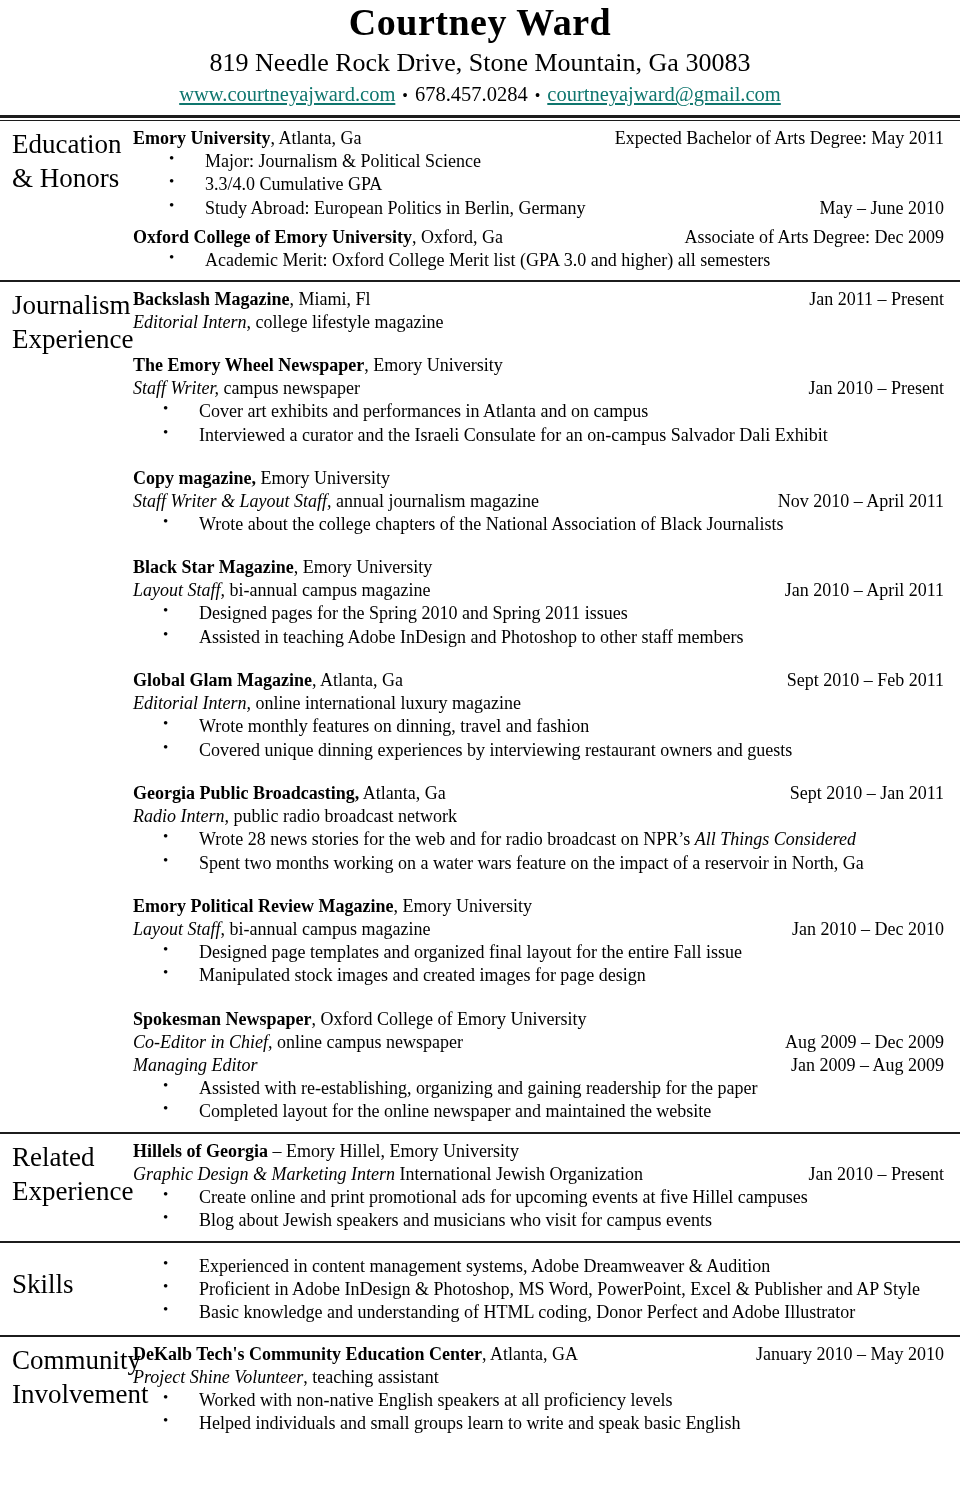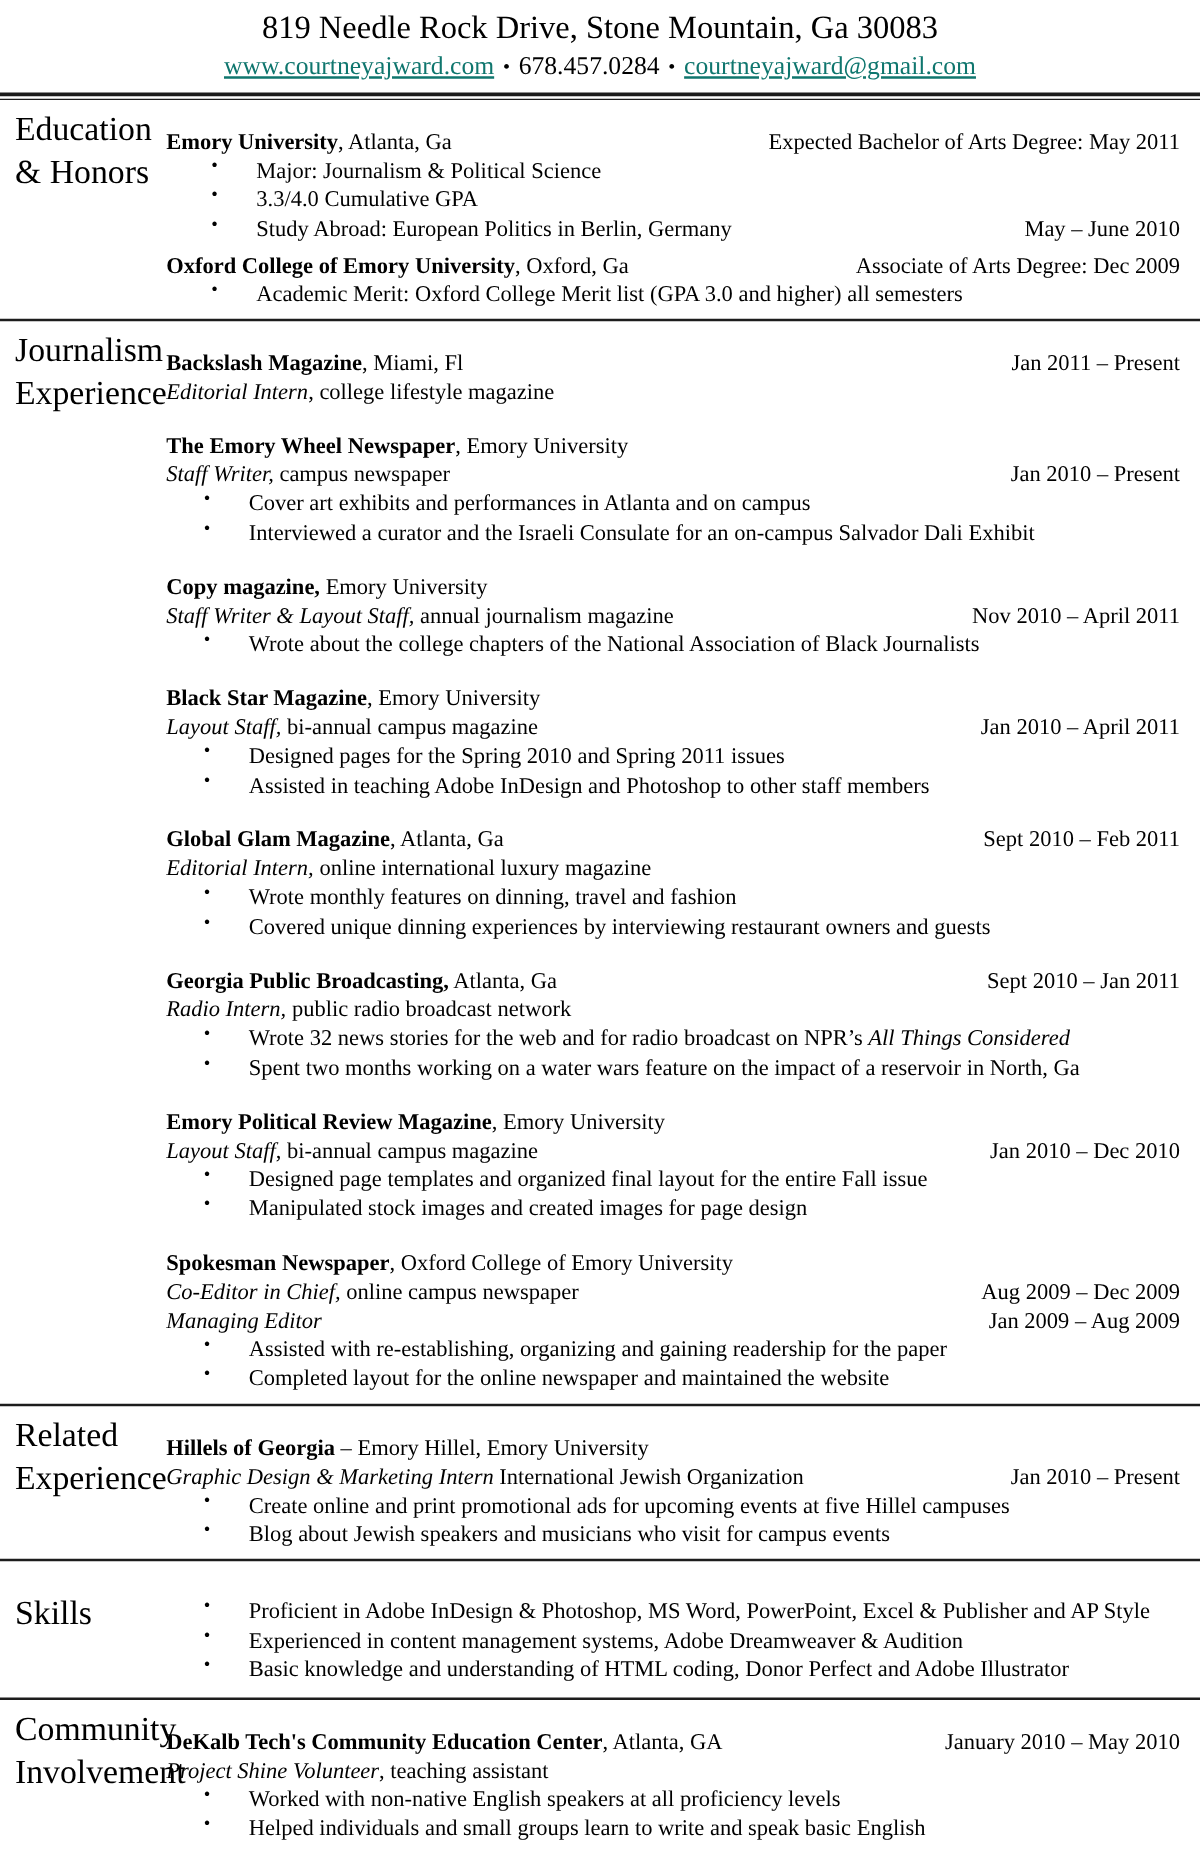--- a/index.html
+++ b/index.html
@@ -82,21 +82,20 @@
     padding: 6px 8px 4px 12px;
     font-size: 27px;
     line-height: 1.26;
     font-weight: normal;
   }
   .sec-body {
     flex: 1 1 auto;
     min-width: 0;
     box-sizing: border-box;
     padding: 6px 16px 6px 0;
-    margin-top: 16px;
   }
 
   
   .entry { margin: 0 0 20px 0; }
   .entry:last-child { margin-bottom: 2px; }
   .entry-tight { margin-bottom: 6px; }
 
   .line {
     display: flex;
     justify-content: space-between;
@@ -148,20 +147,21 @@
   .edu ul.bullets > li::before { left: 36px; }
 
   em.it { font-style: italic; }
 </style>
 </head>
 <body>
 
 <div class="page">
 
   <div class="hdr">
+    <div class="hdr-name">Courtney Ward</div>
     <div class="hdr-address">819 Needle Rock Drive, Stone Mountain, Ga 30083</div>
     <div class="hdr-contact">
       <a class="hdr-link" href="#">www.courtneyajward.com</a><span class="hdr-sep">•</span><span>678.457.0284</span><span class="hdr-sep">•</span><a class="hdr-link" href="#">courtneyajward@gmail.com</a>
     </div>
   </div>
 
   <hr class="rule-double">
 
   <div class="section edu">
     <div class="sec-label">
@@ -284,21 +284,21 @@
       <div class="entry">
         <div class="line">
           <div class="line-left"><span class="org">Georgia Public Broadcasting,</span><span class="org-rest"> Atlanta, Ga</span></div>
           <div class="line-right">Sept 2010 – Jan 2011</div>
         </div>
         <div class="line">
           <div class="line-left"><span class="role">Radio Intern,</span><span class="role-rest"> public radio broadcast network</span></div>
           <div class="line-right"></div>
         </div>
         <ul class="bullets">
-          <li><span>Wrote 32 news stories for the web and for radio broadcast on NPR’s </span><em class="it">All Things Considered</em><span></span></li>
+          <li><span>Wrote 28 news stories for the web and for radio broadcast on NPR’s </span><em class="it">All Things Considered</em><span></span></li>
           <li><span>Spent two months working on a water wars feature on the impact of a reservoir in North, Ga</span></li>
         </ul>
       </div>
 
       <div class="entry">
         <div class="line">
           <div class="line-left"><span class="org">Emory Political Review Magazine</span><span class="org-rest">, Emory University</span></div>
           <div class="line-right"></div>
         </div>
         <div class="line">
@@ -359,22 +359,22 @@
   </div>
 
   <hr class="rule-single">
 
   <div class="section">
     <div class="sec-label" style="padding-top:24px;">
       <div>Skills</div>
     </div>
     <div class="sec-body" style="padding-top:12px;padding-bottom:10px;">
       <ul class="bullets">
+        <li>Experienced in content management systems, Adobe Dreamweaver &amp; Audition</li>
         <li>Proficient in Adobe InDesign &amp; Photoshop, MS Word, PowerPoint, Excel &amp; Publisher and AP Style</li>
-        <li>Experienced in content management systems, Adobe Dreamweaver &amp; Audition</li>
         <li>Basic knowledge and understanding of HTML coding, Donor Perfect and Adobe Illustrator</li>
       </ul>
     </div>
   </div>
 
   <hr class="rule-single">
 
   <div class="section">
     <div class="sec-label">
       <div>Community</div>

